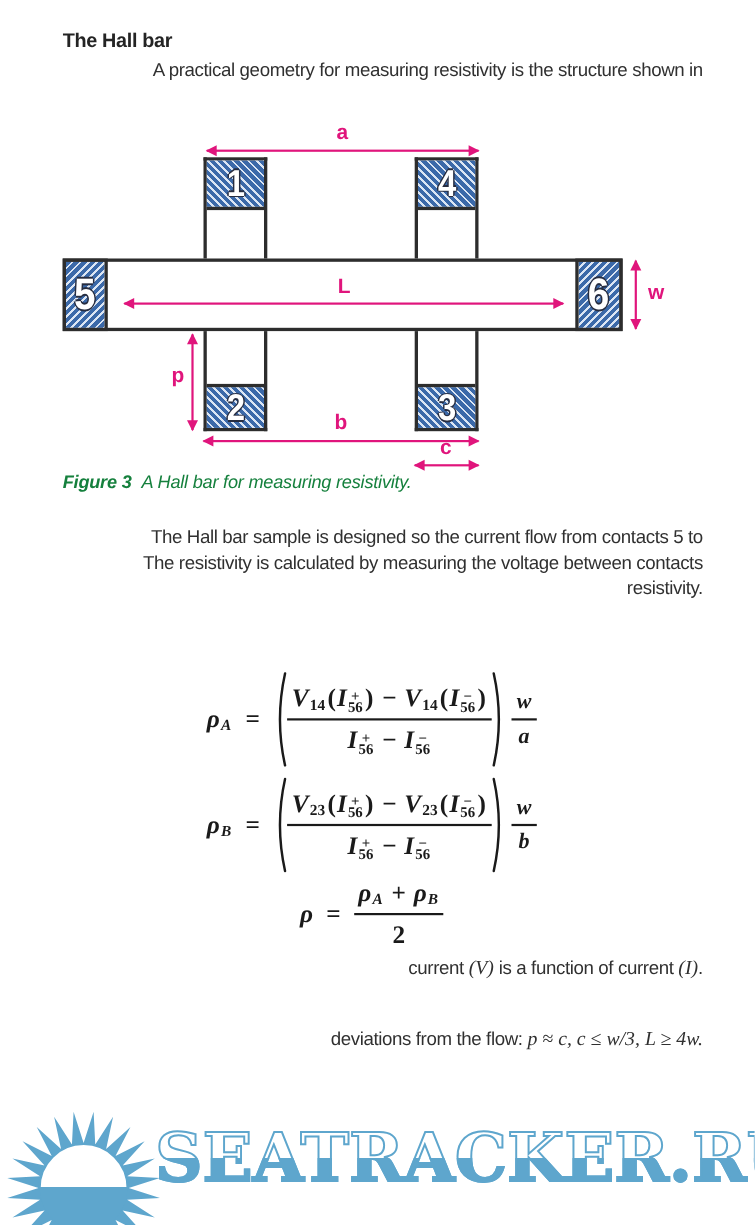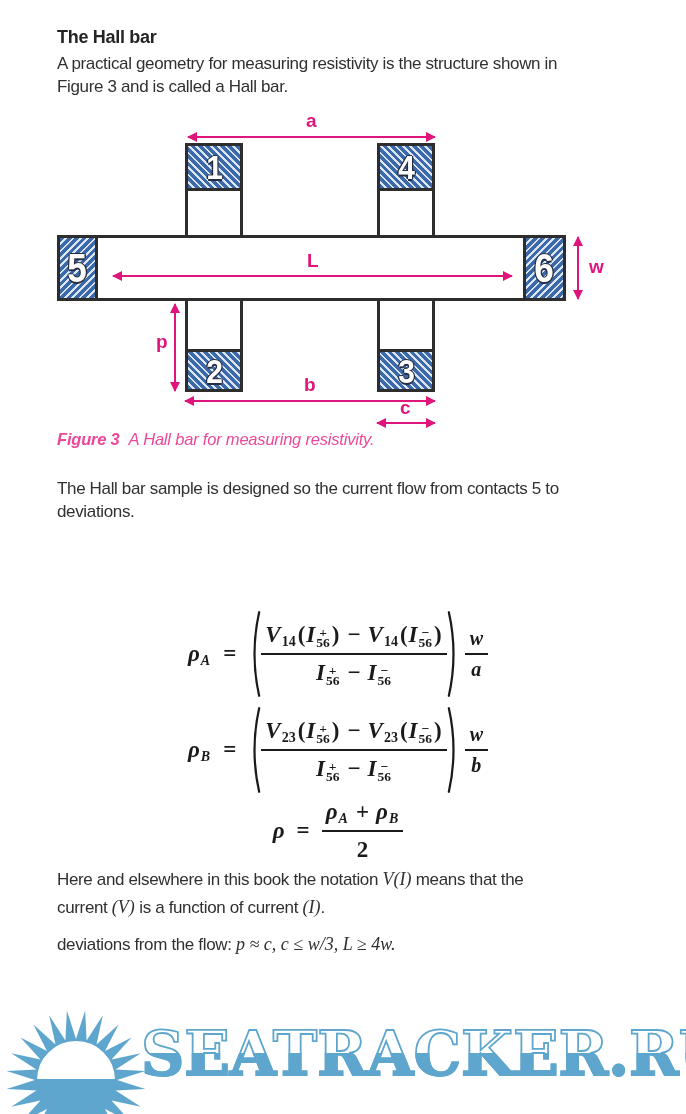--- a/index.html
+++ b/index.html
@@ -8,21 +8,21 @@
     background:#ffffff;
     font-family:"Liberation Sans",sans-serif;
     color:#2e2e2e;
   }
 
   
   h1.title{
     position:absolute;left:57px;top:27px;margin:0;
     font-size:18px;font-weight:700;color:#242424;letter-spacing:-0.3px;
   }
-  .para{position:absolute;left:57px;width:582px;font-size:17px;letter-spacing:-0.35px;color:#303030;}
+  .para{position:absolute;left:57px;width:582px;font-size:17px;letter-spacing:-0.35px;color:#303030;text-align:right;}
   .para .ln{height:23px;line-height:23px;white-space:nowrap;}
   .para.mathy .ln{height:28px;line-height:28px;}
   .mi{font-family:"Liberation Serif",serif;font-style:italic;font-size:18px;letter-spacing:0;}
   .sup2{font-size:11px;vertical-align:6px;letter-spacing:0;}
   .arm{position:absolute;width:58px;background:#fff;border:3px solid #2d2d2d;box-sizing:border-box;}
   .arm.upper{top:143px;height:97px;border-bottom:none;}
   .arm.lower{top:298px;height:94px;border-top:none;}
   .pad{
     position:absolute;left:0;right:0;
     background:repeating-linear-gradient(45deg,#3b69a9 0px,#3b69a9 3.4px,#dce6f4 3.4px,#dce6f4 5.2px);
@@ -53,21 +53,21 @@
     border-top:5px solid transparent;border-bottom:5px solid transparent;}
   .harrow::before{left:-1px;border-right:10px solid #e0157c;}
   .harrow::after{right:-1px;border-left:10px solid #e0157c;}
   .varrow{position:absolute;width:2px;background:#e0157c;}
   .varrow::before,.varrow::after{content:"";position:absolute;left:-4px;width:0;height:0;
     border-left:5px solid transparent;border-right:5px solid transparent;}
   .varrow::before{top:-1px;border-bottom:10px solid #e0157c;}
   .varrow::after{bottom:-1px;border-top:10px solid #e0157c;}
   .dim{position:absolute;color:#e0157c;font-size:19px;font-weight:600;letter-spacing:-0.5px;}
 
-  .caption{position:absolute;left:57px;top:430px;font-size:16.5px;color:#ec4899;font-style:italic;letter-spacing:-0.2px;}
+  .caption{position:absolute;left:57px;top:430px;font-size:16.5px;color:#15803d;font-style:italic;letter-spacing:-0.2px;}
   .cap-label{font-weight:700;margin-right:9px;}
 
   
   .eq{
     position:absolute;left:57px;width:562px;
     display:flex;align-items:center;justify-content:center;
     font-family:"Liberation Serif",serif;font-weight:700;font-size:23px;color:#1a1a1a;
   }
   .mv{font-style:italic;}
   .lhs{display:flex;align-items:center;}
@@ -105,21 +105,20 @@
     }
   }
 </style>
 </head>
 <body>
 
 <h1 class="title">The Hall bar</h1>
 
 <div class="para" style="top:52px">
   <div class="ln">A practical geometry for measuring resistivity is the structure shown in</div>
-  <div class="ln">Figure 3 and is called a Hall bar.</div>
 </div>
 
 <section>
 
   <div class="arm upper" style="left:185px">
     <div class="pad">
       <span class="cnum">1</span>
     </div>
   </div>
   <div class="arm upper" style="left:377px">
@@ -165,21 +164,22 @@
   <div class="harrow" style="left:377px;top:422px;width:58px"></div>
   <div class="dim" style="left:400px;top:397px">c</div>
 </section>
 
 <div class="caption">
   <span class="cap-label">Figure 3</span><span class="cap-text">A Hall bar for measuring resistivity.</span>
 </div>
 
 <div class="para" style="top:477px">
   <div class="ln">The Hall bar sample is designed so the current flow from contacts 5 to</div>
-  <div class="ln">deviations.</div>
+  <div class="ln">The resistivity is calculated by measuring the voltage between contacts</div>
+  <div class="ln">resistivity.</div>
 </div>
 
 <div class="eq" style="top:606px">
   <span class="lhs">
     <span class="mv">ρ</span>
       <span class="ssub mv">A</span>
   </span>
   <span class="rel">=</span>
   <svg class="bigparen" viewBox="0 0 14 96">
       <path d="M12 3 Q 2 48 12 93"></path>
@@ -304,21 +304,20 @@
       <span class="mv">ρ</span>
         <span class="ssub mv">B</span>
     </span>
     <span class="den">
       <span>2</span>
     </span>
   </span>
 </div>
 
 <div class="para mathy" style="top:865px">
-  <div class="ln"><span>Here and elsewhere in this book the notation </span><span class="mi">V(I)</span><span> means that the</span></div>
   <div class="ln"><span>current </span><span class="mi">(V)</span><span> is a function of current </span><span class="mi">(I)</span><span>.</span></div>
 </div>
 
 <div class="para mathy" style="top:930px">
   <div class="ln"><span>deviations from the flow: </span><span class="mi">p ≈ c, c ≤ w/3, L ≥ 4w.</span></div>
 </div>
 
 <div class="watermark">
   <svg class="sun" width="140" height="140" viewBox="0 0 140 140">
     <polygon id="sun-rays" fill="#5ea6cd" points="111.0,70.0 139.4,79.1 109.6,80.6 134.7,96.8 105.5,90.5 125.5,112.6 99.0,99.0 112.6,125.5 90.5,105.5 96.8,134.7 80.6,109.6 79.1,139.4 70.0,111.0 60.9,139.4 59.4,109.6 43.2,134.7 49.5,105.5 27.4,125.5 41.0,99.0 14.5,112.6 34.5,90.5 5.3,96.8 30.4,80.6 0.6,79.1 29.0,70.0 0.6,60.9 30.4,59.4 5.3,43.2 34.5,49.5 14.5,27.4 41.0,41.0 27.4,14.5 49.5,34.5 43.2,5.3 59.4,30.4 60.9,0.6 70.0,29.0 79.1,0.6 80.6,30.4 96.8,5.3 90.5,34.5 112.6,14.5 99.0,41.0 125.5,27.4 105.5,49.5 134.7,43.2 109.6,59.4 139.4,60.9"></polygon>

